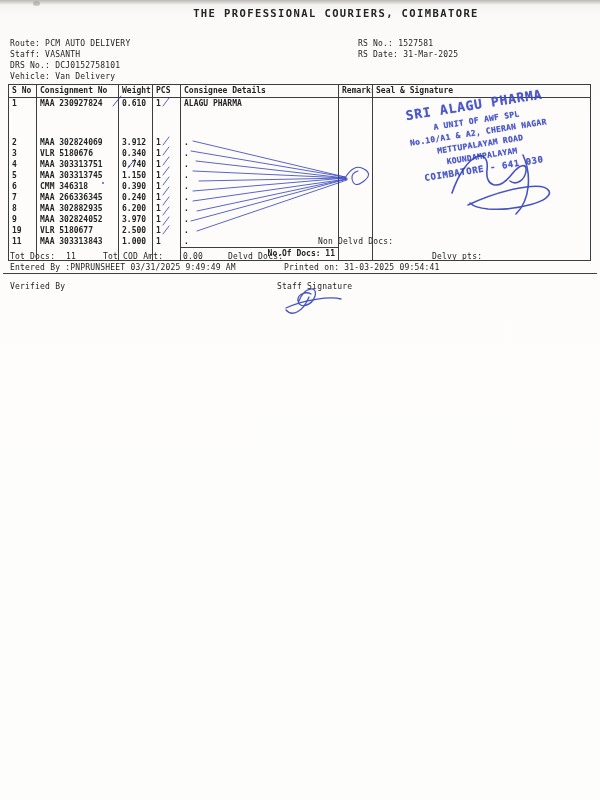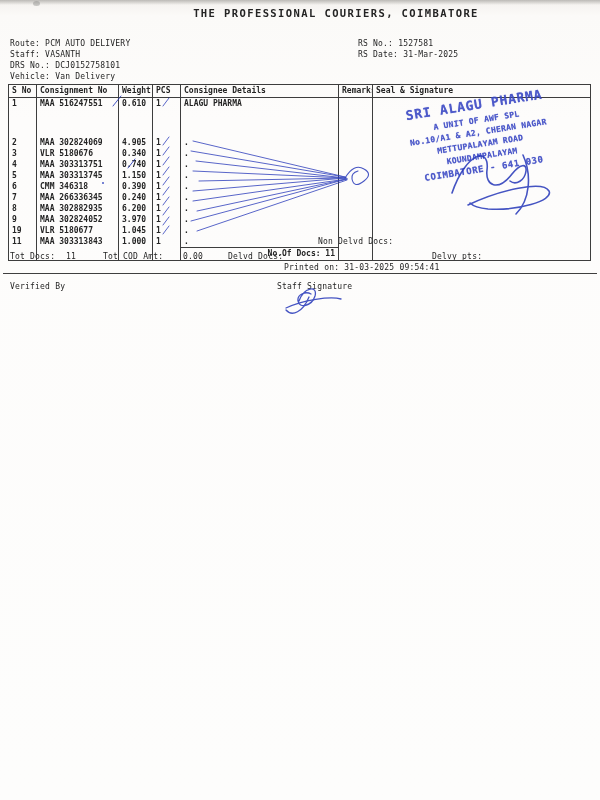--- a/index.html
+++ b/index.html
@@ -71,40 +71,40 @@
         <th>Weight</th>
         <th>PCS</th>
         <th>Consignee Details</th>
         <th>Remarks</th>
         <th>Seal &amp; Signature</th>
       </tr>
     </thead>
     <tbody>
       <tr>
         <td>1</td>
-        <td>MAA 516247551</td>
+        <td>MAA 230927824</td>
         <td>0.610</td>
         <td>1</td>
         <td>ALAGU PHARMA</td>
         <td></td>
         <td></td>
       </tr>
       <tr class="spacer">
         <td></td>
           <td></td>
         <td></td>
           <td></td>
         <td></td>
           <td></td>
         <td></td>
       </tr>
       <tr>
         <td>2</td>
         <td>MAA 302824069</td>
-        <td>4.905</td>
+        <td>3.912</td>
         <td>1</td>
         <td>.</td>
         <td></td>
         <td></td>
       </tr>
       <tr>
         <td>3</td>
         <td>VLR 5180676</td>
         <td>0.340</td>
         <td>1</td>
@@ -162,21 +162,21 @@
         <td>MAA 302824052</td>
         <td>3.970</td>
         <td>1</td>
         <td>.</td>
         <td></td>
         <td></td>
       </tr>
       <tr>
         <td>19</td>
         <td>VLR 5180677</td>
-        <td>1.045</td>
+        <td>2.500</td>
         <td>1</td>
         <td>.</td>
         <td></td>
         <td></td>
       </tr>
       <tr>
         <td>11</td>
         <td>MAA 303313843</td>
         <td>1.000</td>
         <td>1</td>
@@ -197,20 +197,21 @@
   </table>
 
   <div class="meta" style="top:252px;left:10px">Tot Docs:</div>
   <div class="meta" style="top:252px;left:66px">11</div>
   <div class="meta" style="top:252px;left:103px">Tot COD Amt:</div>
   <div class="meta" style="top:252px;left:183px">0.00</div>
   <div class="meta" style="top:252px;left:228px">Delvd Docs:</div>
   <div class="meta" style="top:237px;left:318px">Non Delvd Docs:</div>
   <div class="meta" style="top:252px;left:432px">Delvy pts:</div>
 
+  <div class="meta" style="top:263px;left:10px">Entered By :PNPRUNSHEET 03/31/2025 9:49:49 AM</div>
   <div class="meta" style="top:263px;left:284px">Printed on: 31-03-2025 09:54:41</div>
 
   <div class="divider"></div>
 
   <div class="meta" style="top:282px;left:10px">Verified By</div>
   <div class="meta" style="top:282px;left:277px">Staff Signature</div>
 
   <div class="stamp">
     <div class="l1">SRI ALAGU PHARMA</div>
     <div class="ln">A UNIT OF AWF SPL</div>

